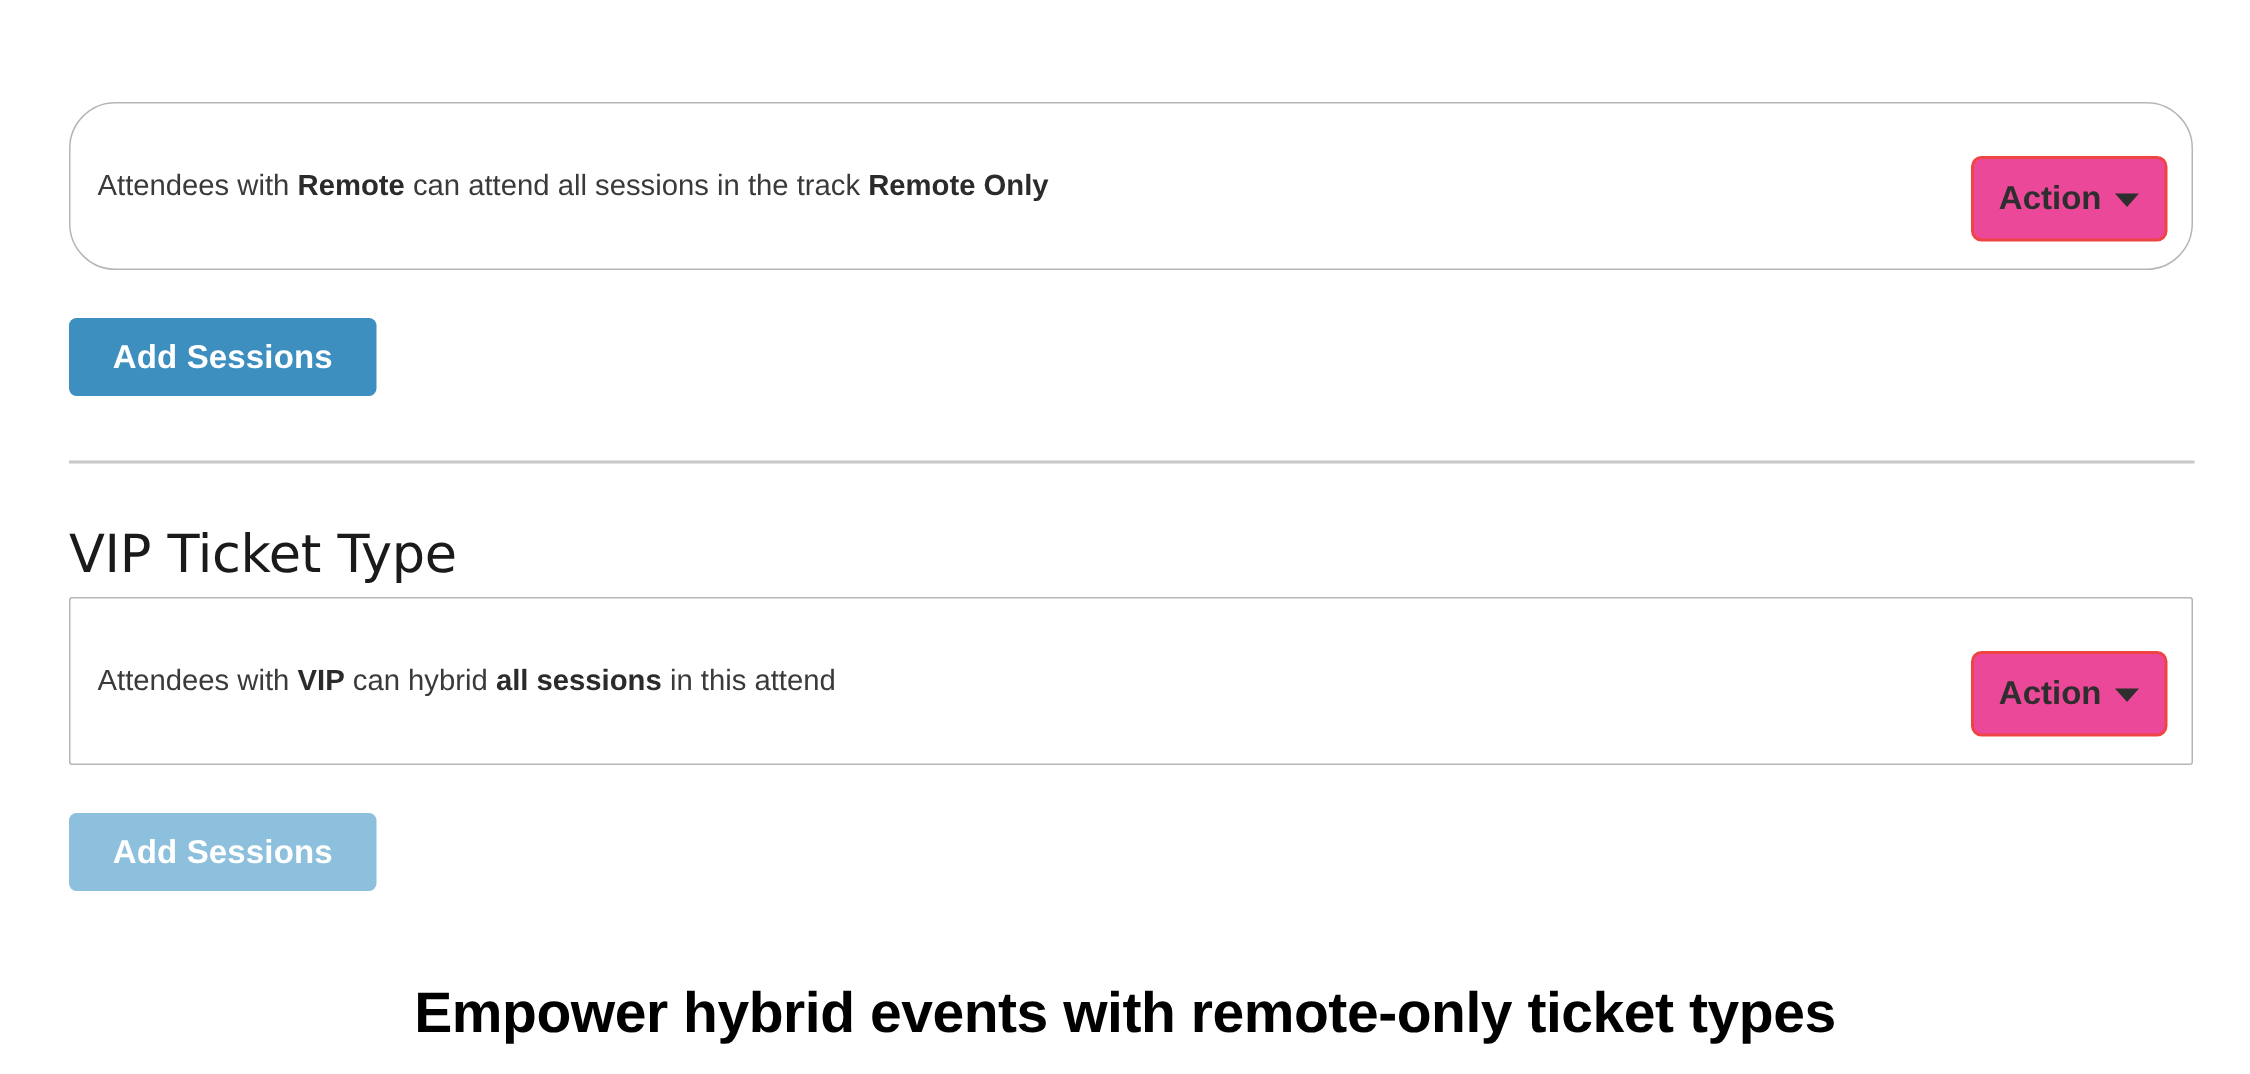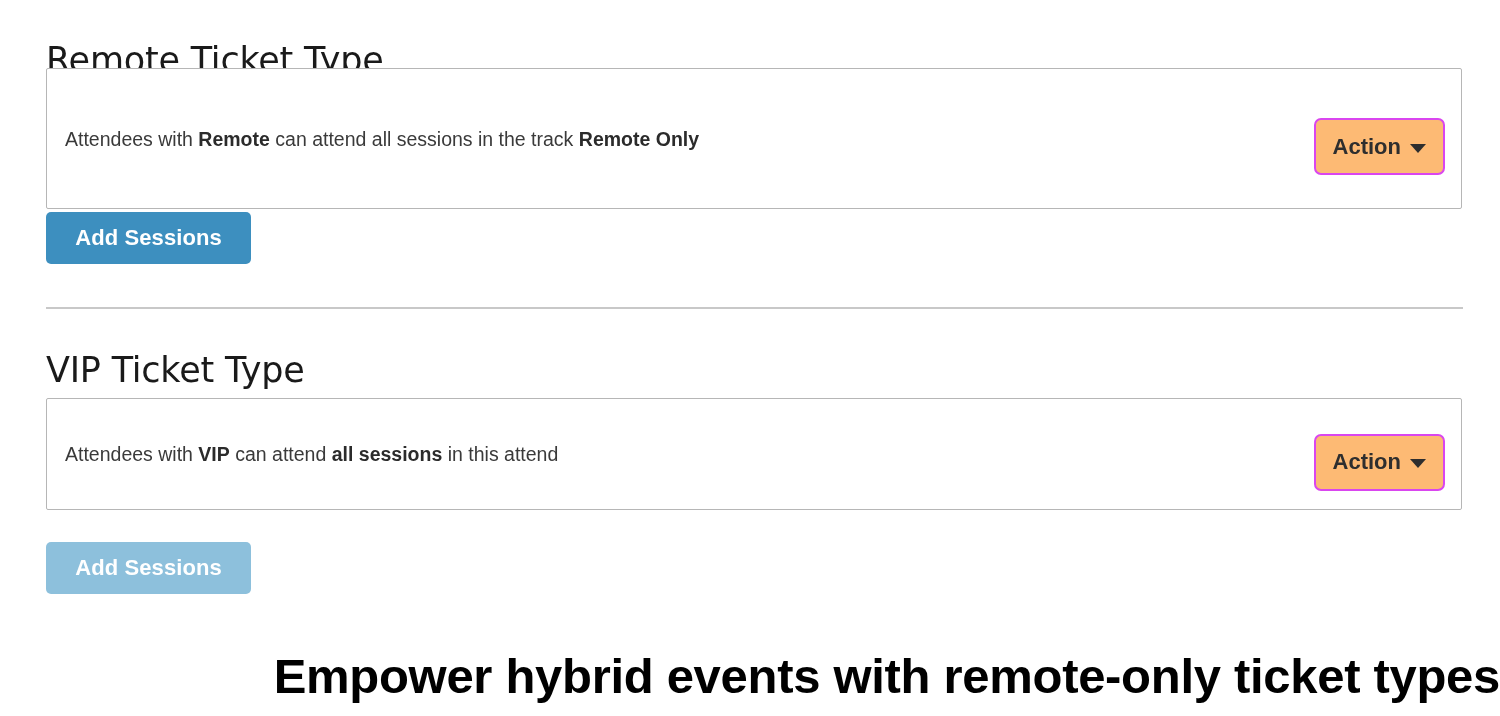--- a/index.html
+++ b/index.html
@@ -39,21 +39,21 @@
   
   .info-card {
     position: absolute;
     left: 46px;
     width: 1416px;
     box-sizing: border-box;
     border: 1px solid #b6b6b6;
     background: #ffffff;
     border-radius: 2px;
   }
-  #card-remote { top: 68px; height: 141px; }
+  #card-remote { top: 68px; height: 112px; border-radius: 31px; }
   #card-vip    { top: 398px; height: 112px; }
 
   .card-inner {
     position: relative;
     height: 100%;
     display: flex;
     align-items: center;
     padding: 0 16px 0 18px;
   }
 
@@ -74,22 +74,22 @@
   
   .action-btn {
     flex: 0 0 auto;
     display: inline-flex;
     align-items: center;
     justify-content: center;
     gap: 9px;
     box-sizing: border-box;
     height: 57px;
     padding: 0 17px;
-    background: #fdba74;
-    border: 2px solid #d946ef;
+    background: #ec4899;
+    border: 2px solid #ef4444;
     border-radius: 7px;
     font-family: "Liberation Sans", sans-serif;
     font-size: 22px;
     font-weight: bold;
     color: #2e2e2e;
     cursor: pointer;
     white-space: nowrap;
     margin-top: 16px;
   }
   .caret {
@@ -142,36 +142,35 @@
     border: 0;
     border-top: 2px solid #c8c8c8;
   }
 
   
   .headline {
     position: absolute;
     left: 0;
     top: 645px;
     width: 1500px;
-    text-align: right;
-    font-family: "Liberation Sans", sans-serif;
-    font-weight: bold;
-    font-size: 49px;
+    text-align: center;
+    font-family: "Liberation Sans", sans-serif;
+    font-weight: bold;
+    font-size: 38px;
     line-height: 62px;
     color: #000000;
     letter-spacing: -0.3px;
     white-space: nowrap;
   }
 </style>
 </head>
 <body>
 
 <div class="page">
 
-  <h2 class="section-heading" id="heading-remote">Remote Ticket Type</h2>
 
   <div class="info-card" id="card-remote">
     <div class="card-inner">
       <div class="card-text"><span>Attendees with </span><b>Remote</b><span> can attend all sessions in the track </span><b>Remote Only</b><span></span></div>
 
       <button class="action-btn">
         <span>Action</span>
         <span class="caret"></span>
       </button>
     </div>
@@ -180,21 +179,21 @@
   <button class="add-btn" id="add-sessions-remote">
     <span>Add Sessions</span>
   </button>
 
   <hr class="divider">
 
   <h2 class="section-heading" id="heading-vip">VIP Ticket Type</h2>
 
   <div class="info-card" id="card-vip">
     <div class="card-inner">
-      <div class="card-text"><span>Attendees with </span><b>VIP</b><span> can attend </span><b>all sessions</b><span> in this attend</span></div>
+      <div class="card-text"><span>Attendees with </span><b>VIP</b><span> can hybrid </span><b>all sessions</b><span> in this attend</span></div>
 
       <button class="action-btn">
         <span>Action</span>
         <span class="caret"></span>
       </button>
     </div>
   </div>
 
   <button class="add-btn" id="add-sessions-vip">
     <span>Add Sessions</span>

